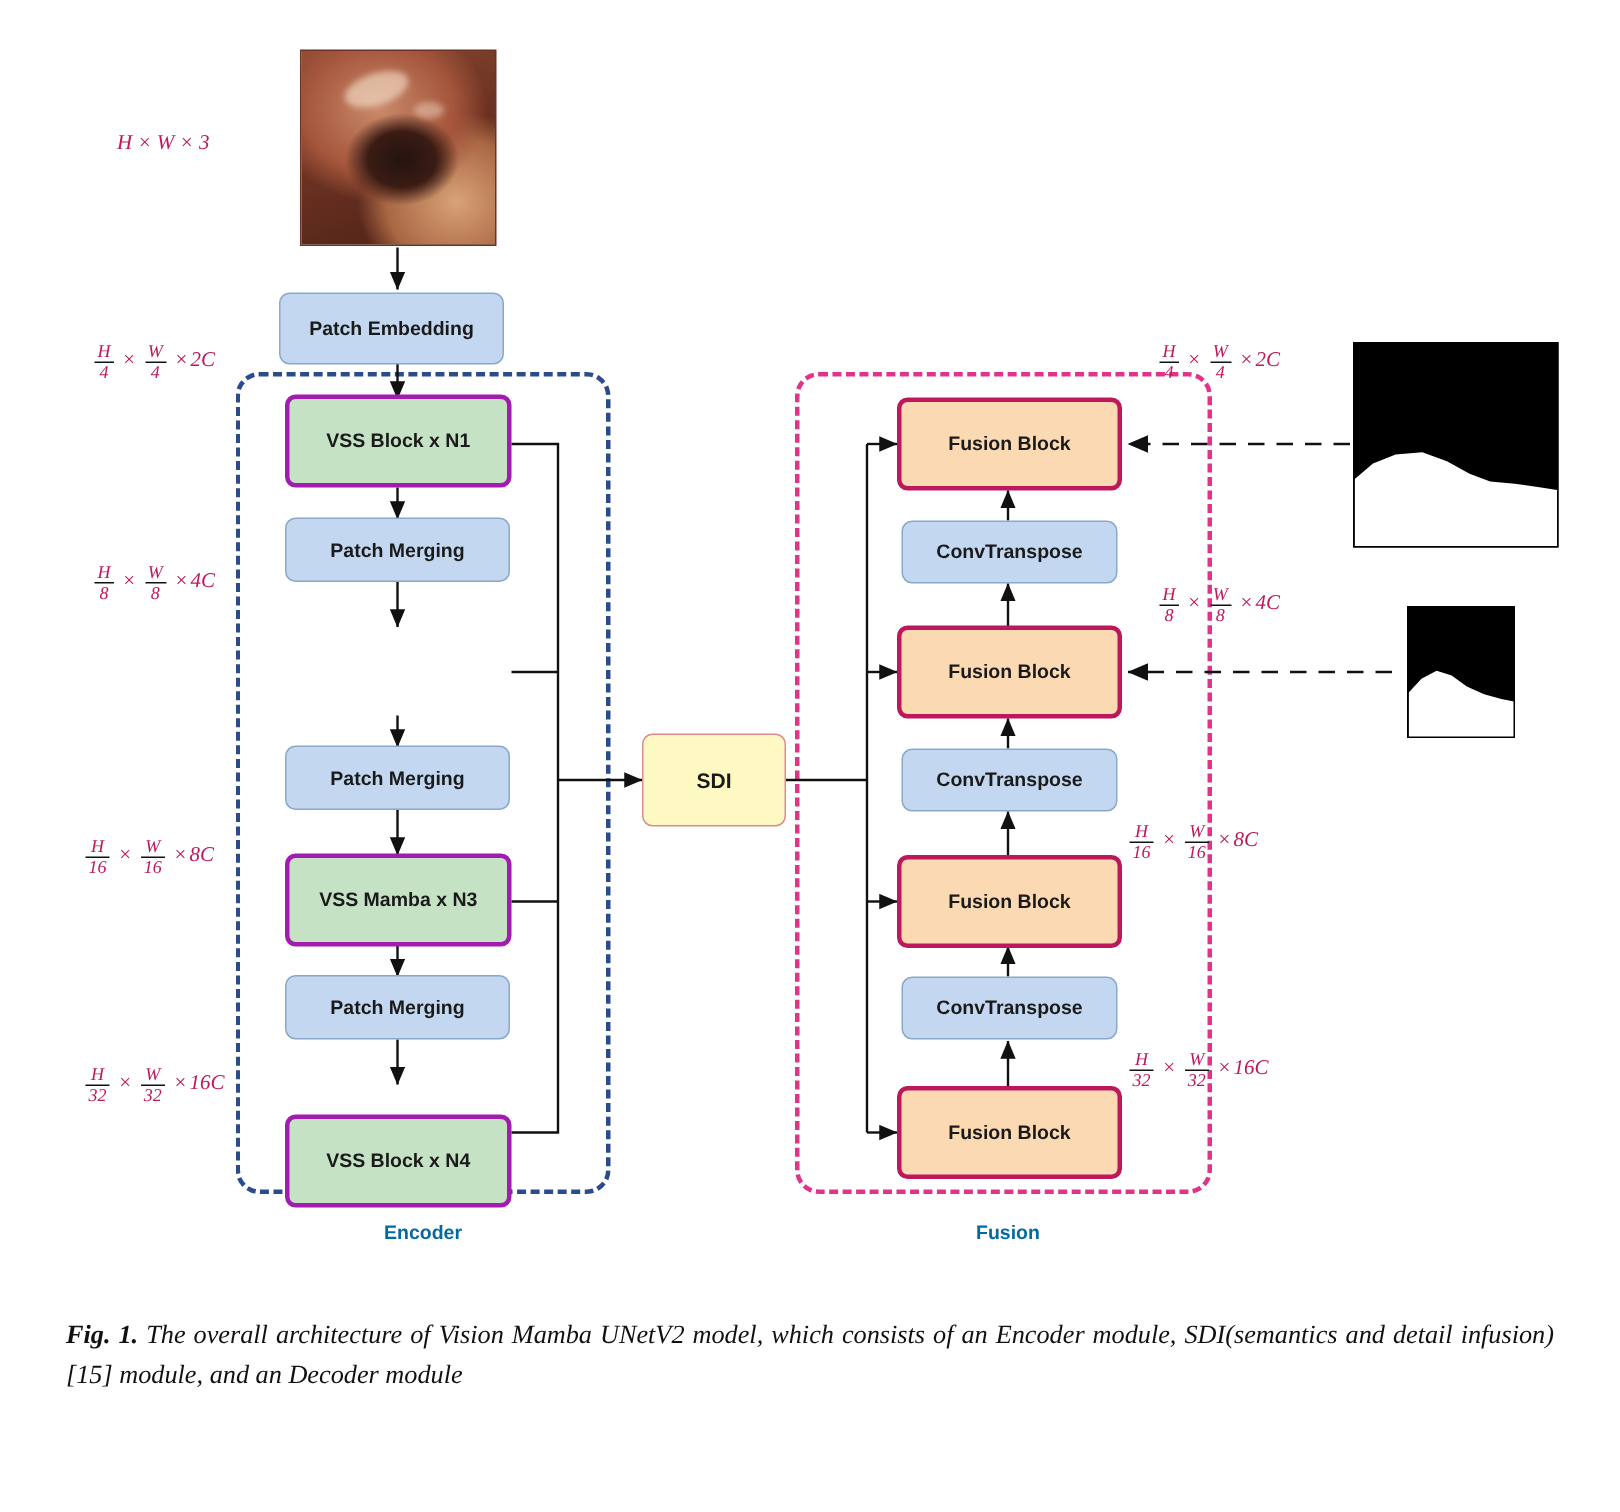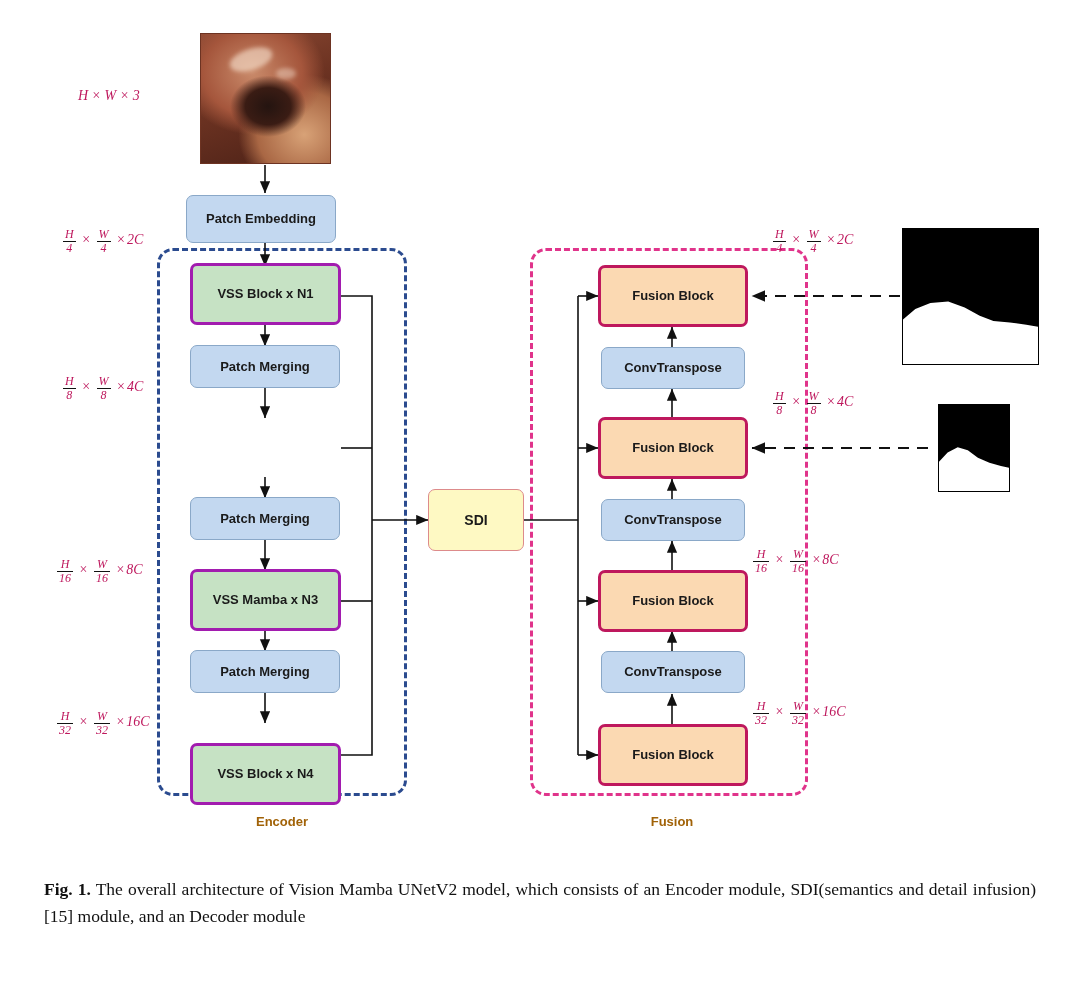--- a/index.html
+++ b/index.html
@@ -104,21 +104,21 @@
     background: transparent;
   }
   .frame-enc { border: 3px dashed #2b4b8f; }
   .frame-dec { border: 3px dashed #e0348b; }
 
   .group-label {
     position: absolute;
     font-family: "Liberation Sans", sans-serif;
     font-weight: bold;
     font-size: 13px;
-    color: #a16207;
+    color: #0369a1;
     text-align: center;
   }
 
   
   .mlabel {
     position: absolute;
     font-family: Liberation Serif, serif;
     font-size: 14px;
     color: #be185d;
     white-space: nowrap;
@@ -150,20 +150,21 @@
   #caption {
     position: absolute;
     left: 44px;
     top: 876px;
     width: 992px;
     font-family: "Liberation Serif", serif;
     font-size: 17.5px;
     line-height: 1.55;
     color: #111111;
     text-align: justify;
+    font-style: italic;
   }
   #caption b { font-weight: bold; }
 </style>
 </head>
 <body>
 
 <div id="figure">
 
   <div class="group-frame frame-enc" style="left:157px; top:248px; width:250px; height:548px;"></div>
   <div class="group-frame frame-dec" style="left:530px; top:248px; width:278px; height:548px;"></div>

